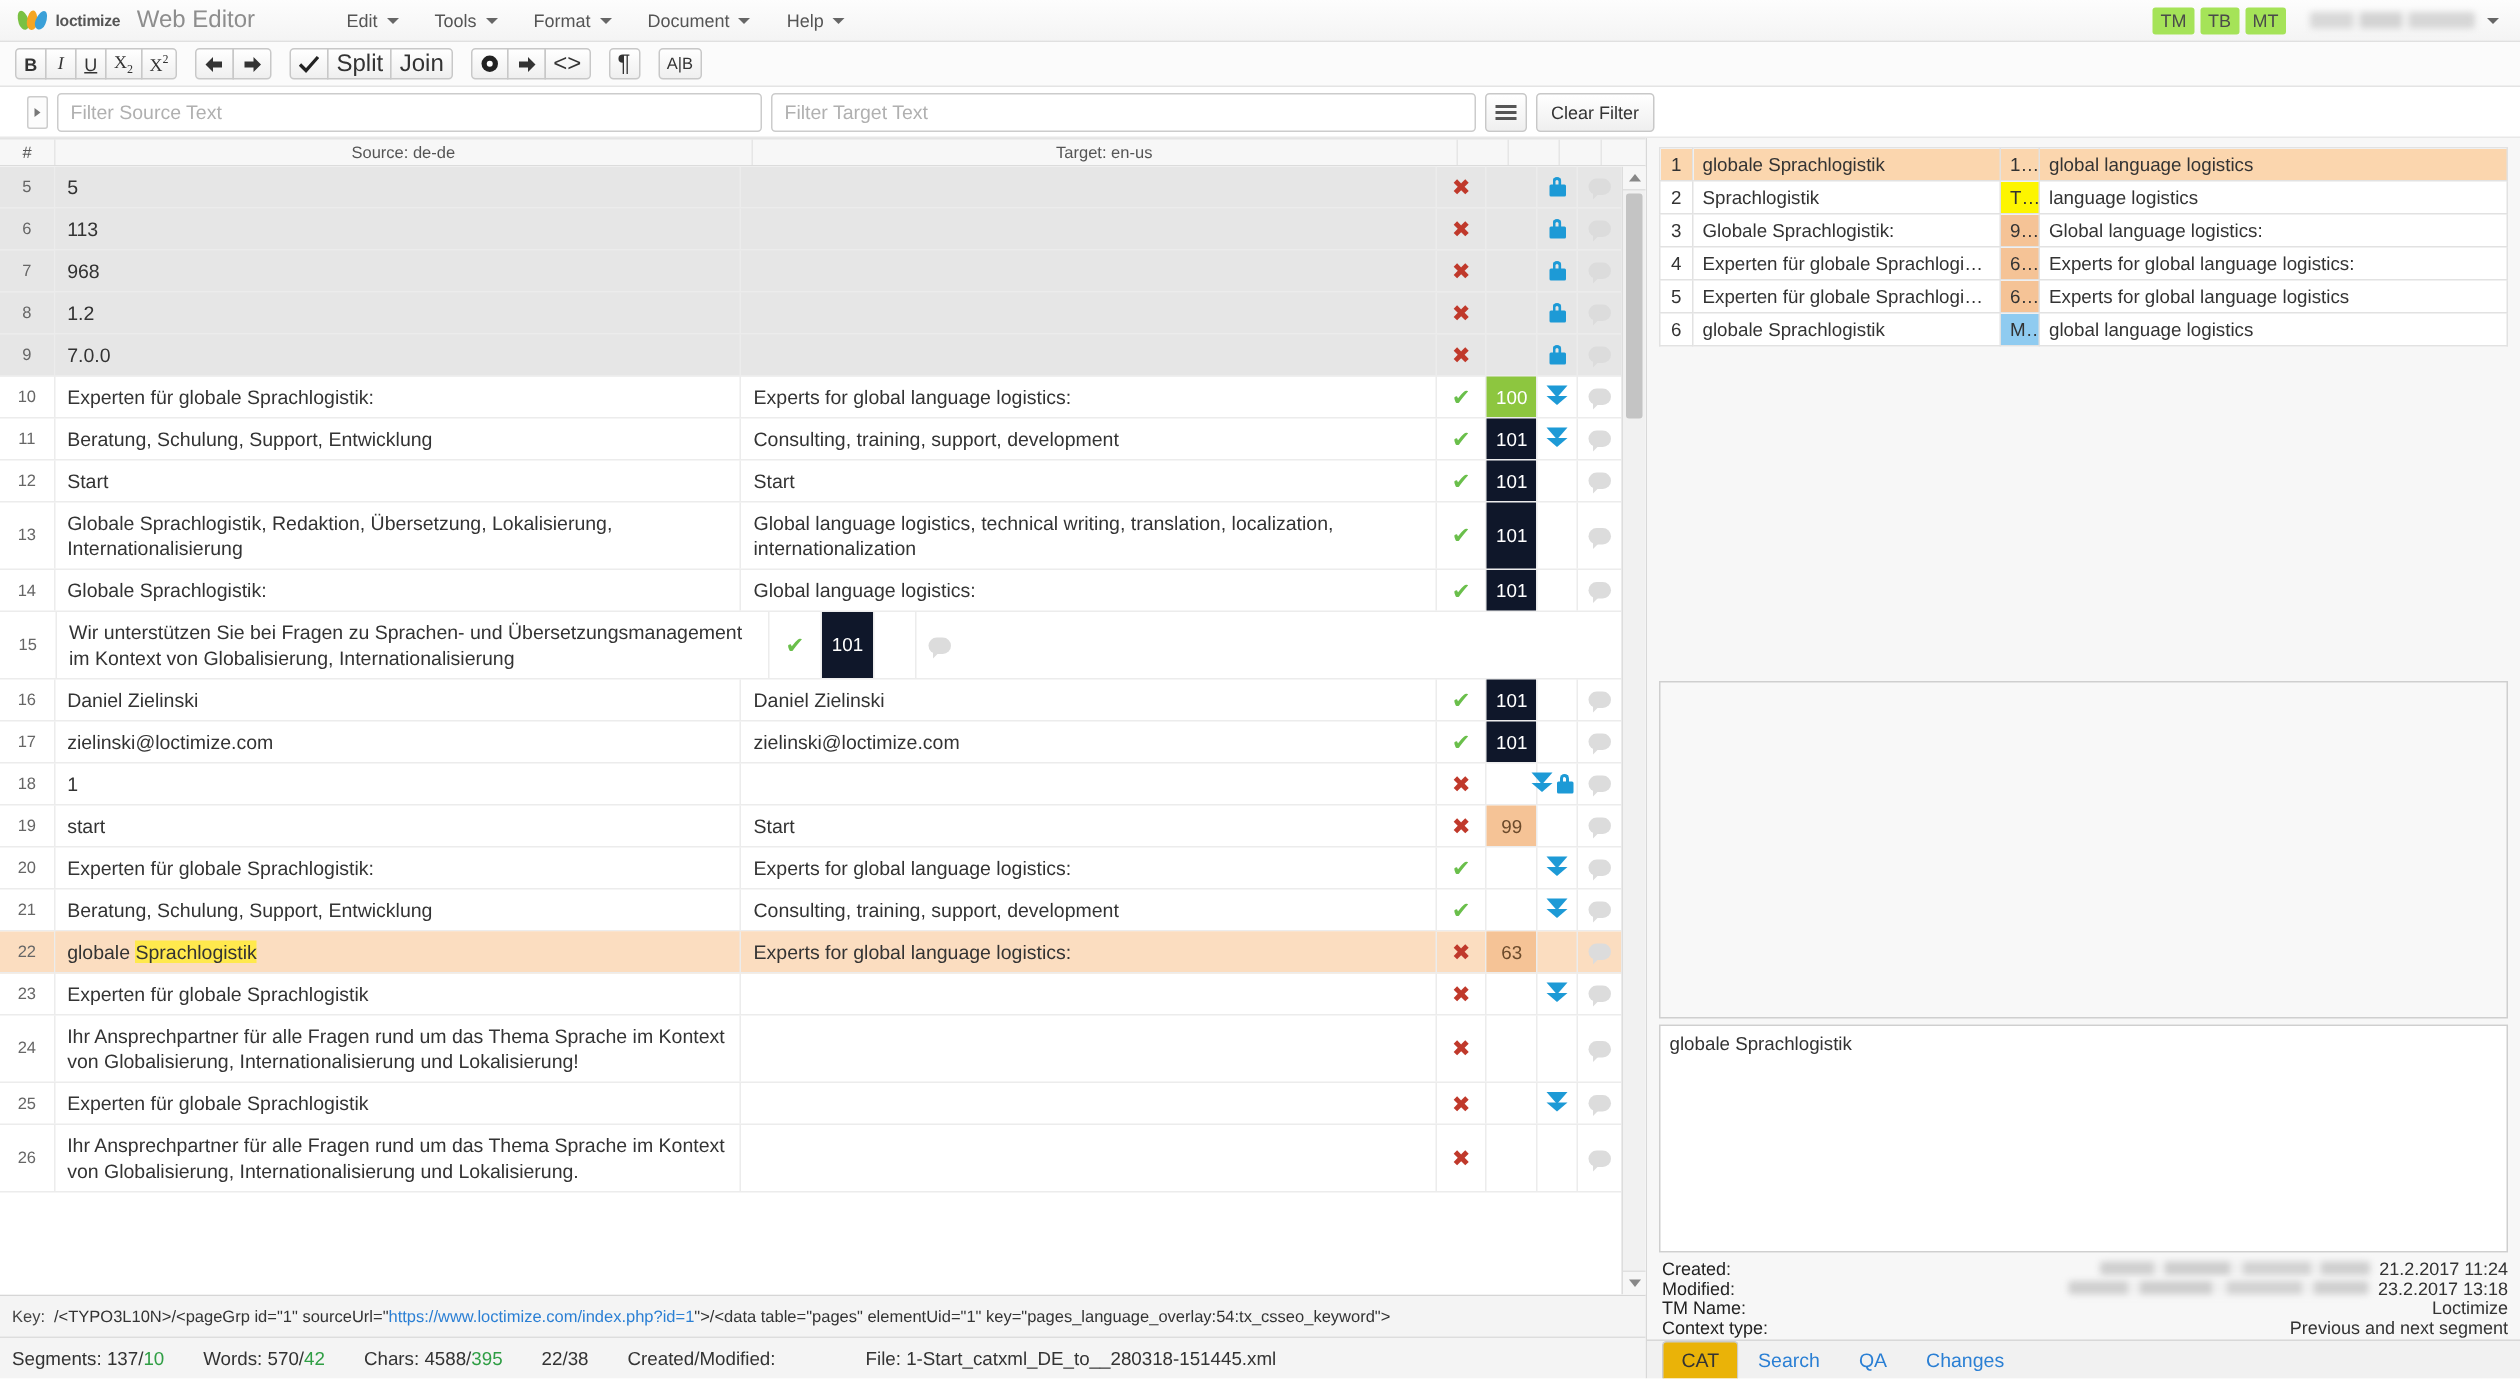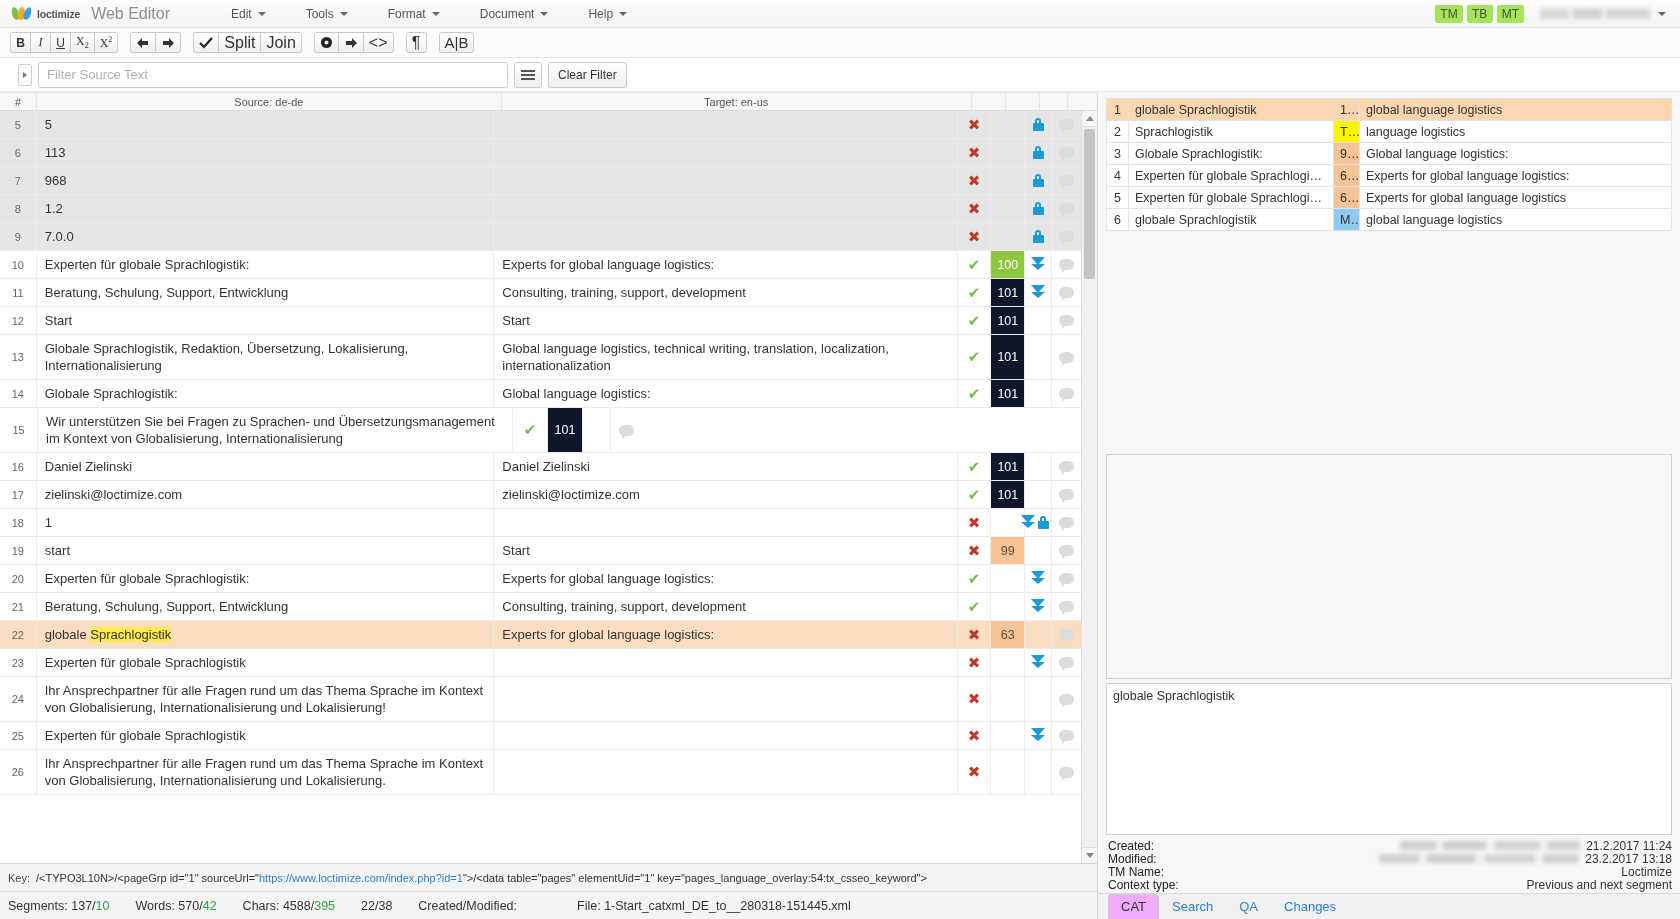--- a/index.html
+++ b/index.html
@@ -24,21 +24,21 @@
     position: relative;
   }
   .brand { display: flex; align-items: center; gap: 5px; margin-right: 26px; padding-left: 4px;}
   .brand-logo { display:flex; align-items:center; gap:2px; }
   .leaf { width: 7px; height: 13px; border-radius: 50% 50% 50% 50%/60% 60% 40% 40%; display:inline-block; }
   .leaf.g { background:#7ac143; transform: rotate(-18deg);}
   .leaf.o { background:#f5a623; transform: rotate(6deg); margin-left:-3px;}
   .leaf.b { background:#3aa0d8; transform: rotate(22deg); margin-left:-3px;}
   .brandname { font-size: 10.5px; font-weight: bold; color:#555; letter-spacing:-0.2px; margin-left:1px;}
   .apptitle { font-size: 16px; color: #8d8d8d; font-weight: normal; margin-left: 6px; }
-  .menu-items { display: flex; align-items: center; gap: 18px; margin-left: 24px;}
+  .menu-items { display: flex; align-items: center; gap: 2px; margin-left: 24px;}
   .menu-item {
     padding: 4px 11px; font-size: 12px; color: #555; cursor: default;
     display: flex; align-items: center; gap: 6px; border-radius: 2px;
   }
   .caret { width:0;height:0;border-left:4px solid transparent;border-right:4px solid transparent;border-top:4px solid #666;display:inline-block;}
   .menubar-right { margin-left:auto; display:flex; align-items:center; gap:4px; padding-right:6px;}
   .eng-badge {
     background: #a5e358; color:#4a4a4a; font-size:12px;
     padding: 2px 5px; border-radius:2px; line-height:14px; min-width:26px; text-align:center;
   }
@@ -236,21 +236,21 @@
     filter: blur(2px);
   }
   .tabs {
     display:flex; align-items:flex-end; gap:0; padding: 2px 8px 0 10px;
     border-top:1px solid #d8d8d8; background:#f1f1f1; height:26px; min-height:26px;
   }
   .tab {
     padding: 4px 12px; font-size:13px; color:#2a7fd4; border:1px solid transparent; border-bottom:none;
     border-radius:3px 3px 0 0; line-height:16px;
   }
-  .tab.active { background:#f0abfc; border-color:#ccc; color:#333; }
+  .tab.active { background:#eab308; border-color:#ccc; color:#333; }
 </style>
 </head>
 <body>
 
 <div id="app">
 
   <div class="menubar">
     <div class="brand">
       <span class="brand-logo">
         <span class="leaf g"></span>
@@ -350,30 +350,31 @@
           <span class="tb-label">&lt;&gt;</span>
         </div>
     </div>
     <div class="tb-group">
       <div class="tb-btn only">
           <span class="tb-label">¶</span>
         </div>
     </div>
     <div class="tb-group">
       <div class="tb-btn only">
-          <span class="tb-label" style="font-size:15px;">A|B</span>
+          <span class="tb-label" style="font-size:11px;">A|B</span>
         </div>
     </div>
   </div>
 
   <div class="filterbar">
     <div class="filter-toggle">
         <span class="tri"></span>
       </div>
     <input id="filter-source" class="filter-input" value="" placeholder="Filter Source Text" style="">
+    <input id="filter-target" class="filter-input" value="" placeholder="Filter Target Text" style="">
     <div class="filter-icon-btn">
       <span class="ln"></span>
       <span class="ln"></span>
       <span class="ln"></span>
     </div>
     <div class="clear-filter-btn">
         <span>Clear Filter</span>
       </div>
   </div>
 

